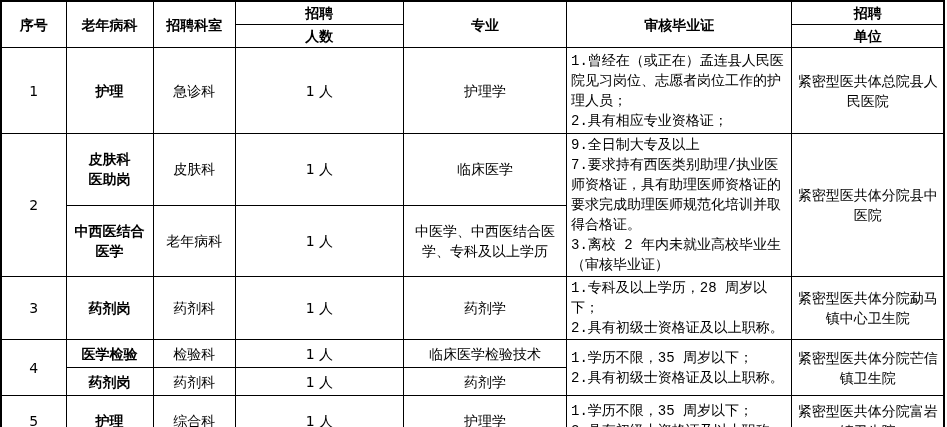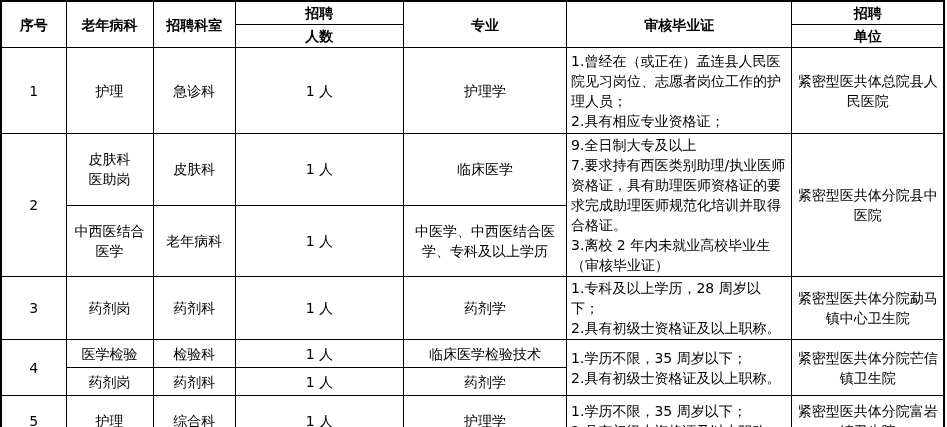--- a/index.html
+++ b/index.html
@@ -32,26 +32,28 @@
     padding: 1px 4px;
     overflow: hidden;
     word-break: break-all;
   }
   table.recruit th {
     font-weight: bold;
   }
   td.cond {
     text-align: left;
     padding: 1px 5px;
+    font-family: Liberation Mono, monospace;
   }
   td.cond div {
     text-align: left;
   }
   td.pos {
     white-space: pre-line;
+    font-weight: bold;
   }
 </style>
 </head>
 <body>
 
 <div class="page">
   <table class="recruit">
     <colgroup>
       <col style="width:65px">
       <col style="width:87px">

